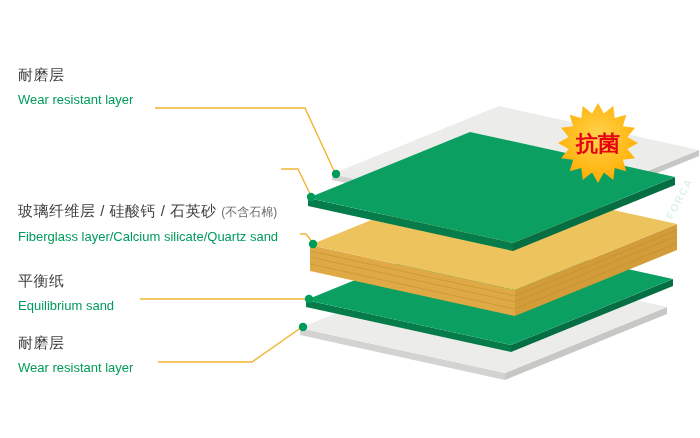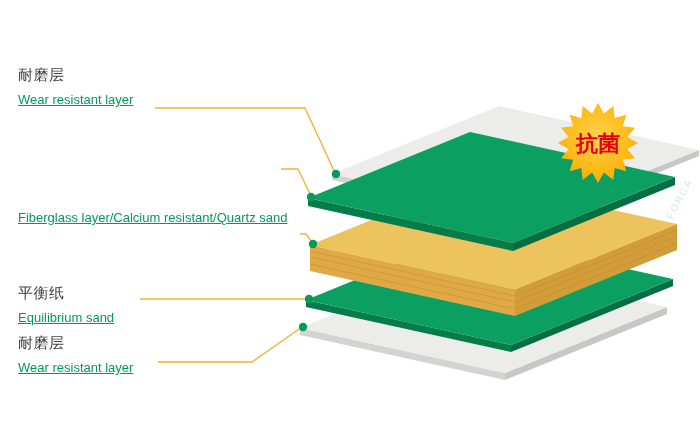--- a/index.html
+++ b/index.html
@@ -7,40 +7,41 @@
     position:relative;width:700px;height:433px;background:#ffffff;overflow:hidden;
     font-family:"Liberation Sans", sans-serif;
     margin-top:8px;
   }
   .label-group{position:absolute;left:18px;}
   .label-group .cn{
     font-size:15px;color:#3d3d3d;letter-spacing:0.5px;line-height:18px;white-space:nowrap;
   }
   .label-group .cn-note{font-size:12px;color:#6b6b6b;letter-spacing:0;}
   .label-group .en{
-    font-size:13px;color:#009b59;margin-top:8px;line-height:15px;white-space:nowrap;text-decoration:underline;
+    font-size:13px;color:#009b59;margin-top:8px;line-height:15px;white-space:nowrap;
   }
   .diagram-svg{position:absolute;left:0;top:0;}
 </style>
 </head>
 <body>
 
 <div class="stage">
 
   <div class="label-group" style="top:58px">
     <div class="cn">耐磨层</div>
     <div class="en">Wear resistant layer</div>
   </div>
 
 
   <div class="label-group" style="top:194px">
-    <div class="en">Fiberglass layer/Calcium resistant/Quartz sand</div>
+    <div class="cn"><span>玻璃纤维层 / 硅酸钙 / 石英砂</span> <span class="cn-note">(不含石棉)</span></div>
+    <div class="en">Fiberglass layer/Calcium silicate/Quartz sand</div>
   </div>
 
-  <div class="label-group" style="top:276px">
+  <div class="label-group" style="top:264px">
     <div class="cn">平衡纸</div>
     <div class="en">Equilibrium sand</div>
   </div>
 
   <div class="label-group" style="top:326px">
     <div class="cn">耐磨层</div>
     <div class="en">Wear resistant layer</div>
   </div>
 
   <svg class="diagram-svg" width="700" height="438" viewBox="0 0 700 438">

